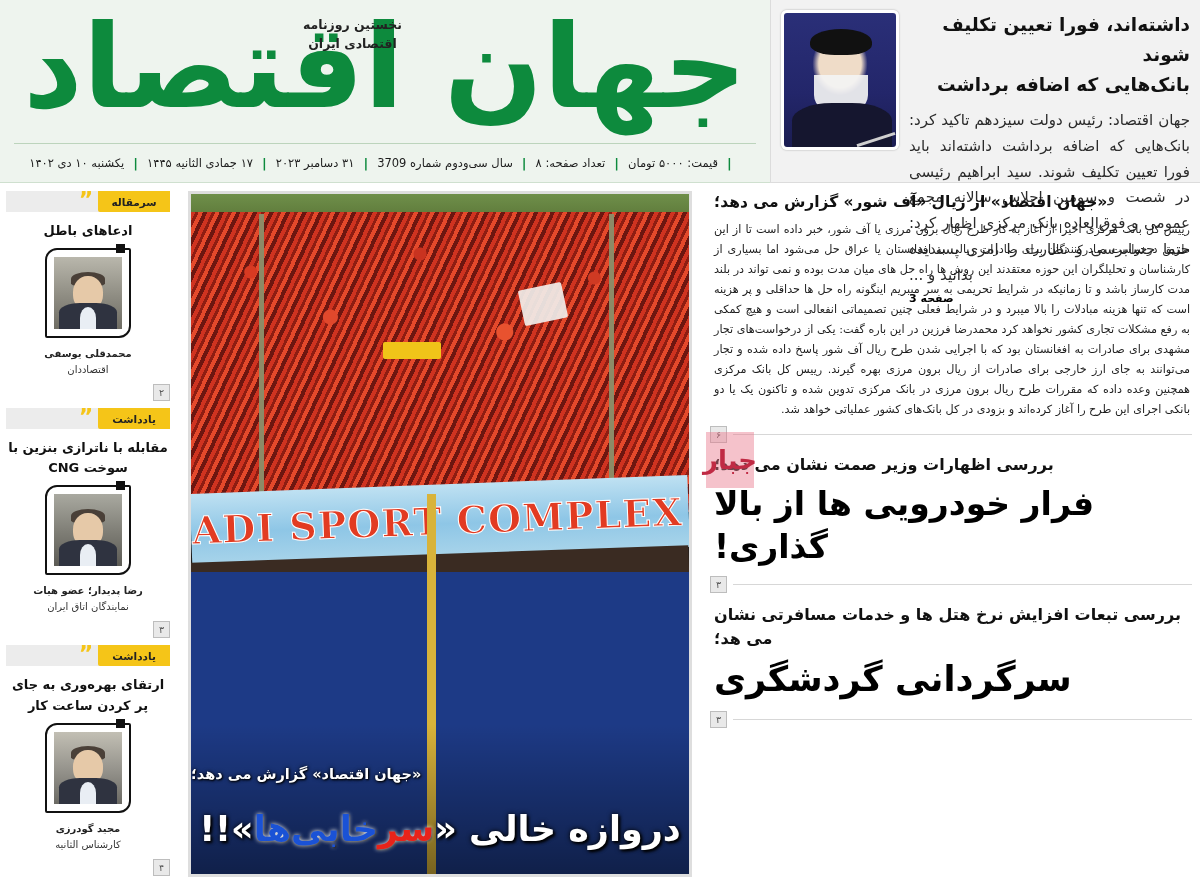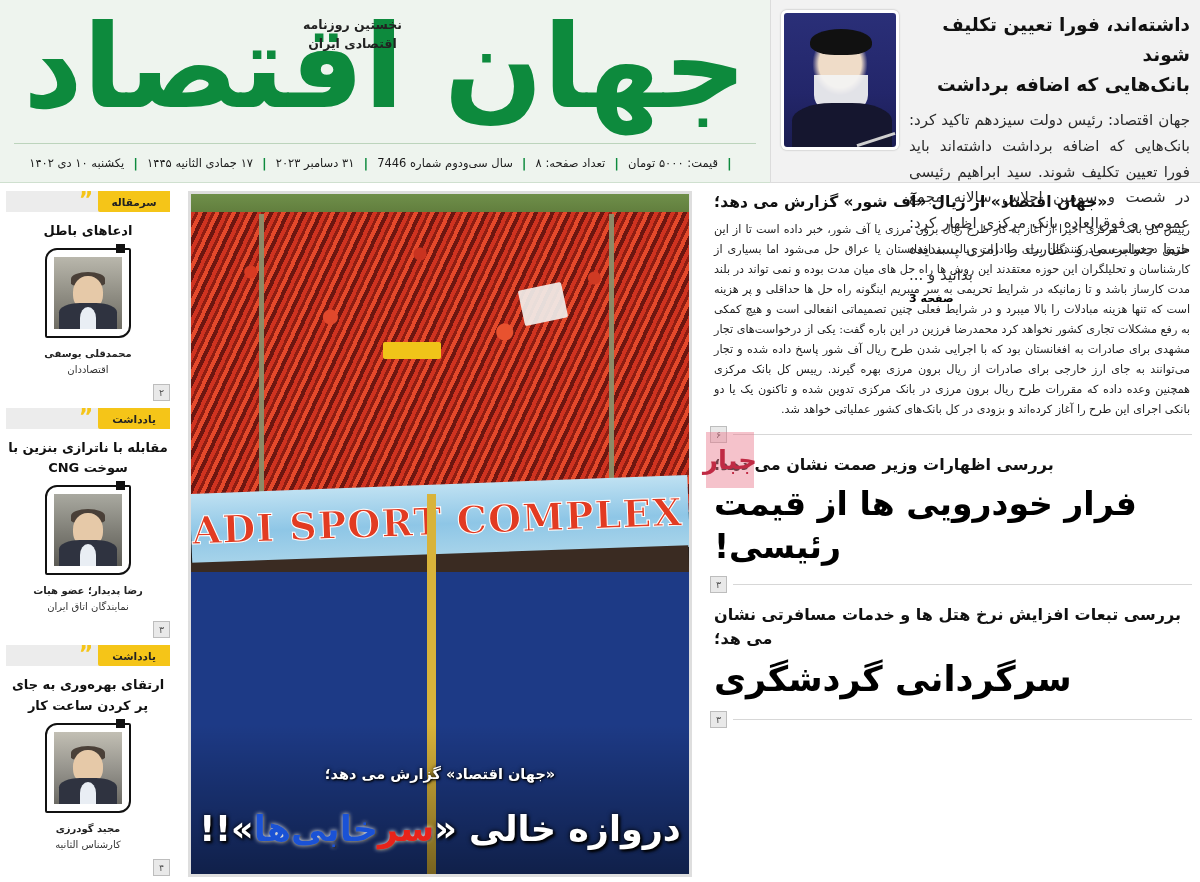--- a/index.html
+++ b/index.html
@@ -175,21 +175,21 @@
       repeating-linear-gradient(108deg, #22428f 0 5px, #111a3a 5px 9px, #2f56b0 9px 13px, #0c1228 13px 18px),
       #1d3madeup;
     background-color: #1d3a86;
   }
   .ph-bluefade {
     position: absolute; left: 0; bottom: 0; width: 100%; height: 150px;
     background: linear-gradient(transparent, rgba(0,0,0,.45));
   }
   .ph-pole3 { position: absolute; left: 236px; top: 300px; width: 9px; height: 386px; background: #d8b33a; }
   .ph-kicker {
-    position: absolute; left: 0; right: 0; bottom: 92px; text-align: center;
+    position: absolute; left: 0; right: 0; bottom: 92px; text-align: left;
     color: #fff; font-size: 14.5px; font-weight: bold;
     text-shadow: 0 0 4px #000, 1px 1px 2px #000;
   }
   .ph-caption {
     position: absolute; left: 0; right: 0; bottom: 22px; text-align: center;
     font-size: 35px; font-weight: bold; line-height: 1.25;
     color: #fff; text-shadow: 0 0 5px #000, 2px 2px 3px #000;
     white-space: nowrap;
   }
   .ph-caption .cred { color: #e8231a; text-shadow: 0 0 4px #fff, 1px 1px 2px #000; }
@@ -239,21 +239,21 @@
         <div>نخستین روزنامه</div>
         <div>اقتصادی ایران</div>
       </div>
       <div class="mast-rule"></div>
       <div class="datebar">
         <span class="sep">|</span>
         <span class="itm">قیمت: ۵۰۰۰ تومان</span>
         <span class="sep">|</span>
         <span class="itm">تعداد صفحه: ۸</span>
         <span class="sep">|</span>
-        <span class="itm">سال سی‌ودوم شماره 7446</span>
+        <span class="itm">سال سی‌ودوم شماره 3709</span>
         <span class="sep">|</span>
         <span class="itm">۳۱ دسامبر ۲۰۲۳</span>
         <span class="sep">|</span>
         <span class="itm">۱۷ جمادی الثانیه ۱۴۴۵</span>
         <span class="sep">|</span>
         <span class="itm">یکشنبه ۱۰ دی ۱۴۰۲</span>
       </div>
     </div>
 
     <div class="teaser">
@@ -367,21 +367,21 @@
         <div class="watermark">جبار</div>
         <span>رییس کل بانک مرکزی اخیرا از آغاز به کار طرح ریال برون مرزی یا آف شور، خبر داده است تا از این طریق درخواست صادرکنندگان برای صادرات ریالی به افغانستان یا عراق حل می‌شود اما بسیاری از کارشناسان و تحلیلگران این حوزه معتقدند این روش ها راه حل های میان مدت بوده و نمی تواند در بلند مدت کارساز باشد و تا زمانیکه در شرایط تحریمی به سر میبریم اینگونه راه حل ها حداقلی و پر هزینه است که تنها هزینه مبادلات را بالا میبرد و در شرایط فعلی چنین تصمیماتی انفعالی است و هیچ کمکی به رفع مشکلات تجاری کشور نخواهد کرد محمدرضا فرزین در این باره گفت: یکی از درخواست‌های تجار مشهدی برای صادرات به افغانستان بود که با اجرایی شدن طرح ریال آف شور پاسخ داده شده و تجار می‌توانند به جای ارز خارجی برای صادرات از ریال برون مرزی بهره گیرند. رییس کل بانک مرکزی همچنین وعده داده که مقررات طرح ریال برون مرزی در بانک مرکزی تدوین شده و تاکنون یک یا دو بانکی اجرای این طرح را آغاز کرده‌اند و بزودی در کل بانک‌های کشور عملیاتی خواهد شد.</span>
       </div>
       <div class="badge-row">
         <div class="line"></div>
         <div class="pgbadge">۶</div>
       </div>
 
       <div>
         <div class="sub-kicker">بررسی اظهارات وزیر صمت نشان می دهد؛</div>
-        <div class="sub-title">فرار خودرویی ها از قیمت رئیسی!</div>
+        <div class="sub-title">فرار خودرویی ها از بالا گذاری!</div>
       </div>
       <div class="badge-row">
         <div class="line"></div>
         <div class="pgbadge">۳</div>
       </div>
 
       <div>
         <div class="sub-kicker">بررسی تبعات افزایش نرخ هتل ها و خدمات مسافرتی نشان می هد؛</div>
         <div class="sub-title2">سرگردانی گردشگری</div>
       </div>

